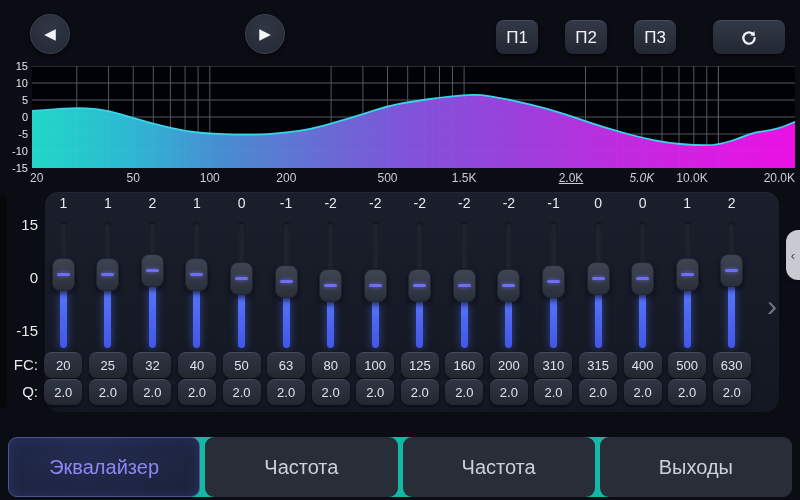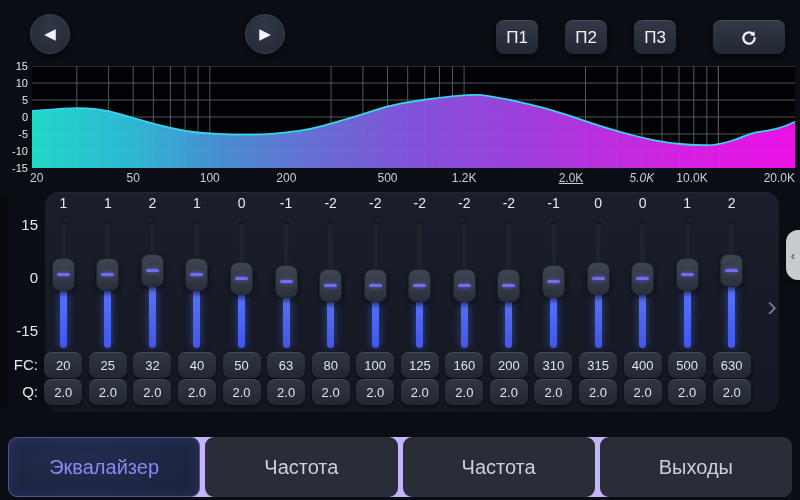--- a/index.html
+++ b/index.html
@@ -79,21 +79,21 @@
   .next-bands{position:absolute;left:760px;top:290px;width:24px;height:32px;
     font-size:30px;line-height:32px;color:#70767f;text-align:center;cursor:pointer;}
   .drawer-handle{position:absolute;right:0;top:230px;width:14px;height:50px;
     background:#c7cad1;border-radius:12px 0 0 12px;cursor:pointer;
     display:flex;align-items:center;justify-content:center;
     box-shadow:-1px 1px 4px rgba(0,0,0,.5);}
   .drawer-handle span{font-size:13px;color:#41464e;}
   
   .tabbar{
     position:absolute;left:8px;top:437px;width:784px;height:60px;border-radius:12px;
-    background:#c4b5fd;box-sizing:border-box;display:flex;gap:5px;
+    background:#14b8a6;box-sizing:border-box;display:flex;gap:5px;
   }
   .tab{
     flex:1;border-radius:9px;background:#282d38;border:1px solid transparent;box-sizing:border-box;
     display:flex;align-items:center;justify-content:center;
     font-size:20px;color:#ccd0d8;cursor:pointer;font-family:inherit;
   }
   .tab.active{
     background:radial-gradient(ellipse at 40% 30%,#232c50,#1a2138);
     border:1px solid #4d548f;color:#8e86f3;
     box-shadow:inset 0 0 14px rgba(72,78,160,.35);
@@ -182,21 +182,21 @@
         <path d="M0.0,44.9Q24.6,42.8 38.3,42.3Q51.9,41.8 64.2,43.2Q76.6,44.5 88.9,48.3Q101.2,52.0 114.0,55.6Q126.7,59.2 139.9,62.2Q153.1,65.3 165.4,66.5Q177.8,67.7 190.1,68.2Q202.4,68.7 216.1,68.7Q229.7,68.7 242.0,67.7Q254.3,66.6 266.7,64.9Q279.0,63.2 291.7,59.7Q304.5,56.1 317.7,52.2Q330.9,48.3 343.2,44.2Q355.5,40.1 368.3,37.7Q381.1,35.4 394.3,33.5Q407.5,31.6 419.8,30.4Q432.1,29.2 439.8,28.9Q447.5,28.6 458.4,30.3Q469.3,32.0 480.0,34.3Q490.7,36.7 499.7,38.9Q508.7,41.1 521.0,44.7Q533.3,48.3 546.1,52.7Q558.8,57.1 572.0,61.2Q585.2,65.3 597.6,68.5Q609.9,71.7 622.6,74.3Q635.4,76.8 648.6,78.0Q661.8,79.2 674.1,79.2Q686.4,79.2 698.8,75.0Q711.1,70.7 717.3,68.3Q723.6,66.0 731.0,65.3Q738.4,64.6 744.9,62.7Q751.4,60.9 757.2,58.3L763.0,55.8L763,102 L0,102 Z" fill="url(#gfill)" fill-opacity="0.96"></path>
         <path d="M0.0,44.9Q24.6,42.8 38.3,42.3Q51.9,41.8 64.2,43.2Q76.6,44.5 88.9,48.3Q101.2,52.0 114.0,55.6Q126.7,59.2 139.9,62.2Q153.1,65.3 165.4,66.5Q177.8,67.7 190.1,68.2Q202.4,68.7 216.1,68.7Q229.7,68.7 242.0,67.7Q254.3,66.6 266.7,64.9Q279.0,63.2 291.7,59.7Q304.5,56.1 317.7,52.2Q330.9,48.3 343.2,44.2Q355.5,40.1 368.3,37.7Q381.1,35.4 394.3,33.5Q407.5,31.6 419.8,30.4Q432.1,29.2 439.8,28.9Q447.5,28.6 458.4,30.3Q469.3,32.0 480.0,34.3Q490.7,36.7 499.7,38.9Q508.7,41.1 521.0,44.7Q533.3,48.3 546.1,52.7Q558.8,57.1 572.0,61.2Q585.2,65.3 597.6,68.5Q609.9,71.7 622.6,74.3Q635.4,76.8 648.6,78.0Q661.8,79.2 674.1,79.2Q686.4,79.2 698.8,75.0Q711.1,70.7 717.3,68.3Q723.6,66.0 731.0,65.3Q738.4,64.6 744.9,62.7Q751.4,60.9 757.2,58.3L763.0,55.8" fill="none" stroke="#38d4e8" stroke-width="1.8"></path>
       </svg>
   </div>
   <div id="xAxis">
       <div class="xtick" style="left: 32px; transform: translateX(-2px);">20</div>
       <div class="xtick" style="left: 133.209px; transform: translateX(-50%);">50</div>
       <div class="xtick" style="left: 209.771px; transform: translateX(-50%);">100</div>
       <div class="xtick" style="left: 286.333px; transform: translateX(-50%);">200</div>
       <div class="xtick" style="left: 387.543px; transform: translateX(-50%);">500</div>
-      <div class="xtick" style="left: 464.105px; transform: translateX(-50%);">1.2K</div>
+      <div class="xtick" style="left: 464.105px; transform: translateX(-50%);">1.5K</div>
       <div class="xtick" style="left: 571px; transform: translateX(-50%); text-decoration: underline;">2.0K</div>
       <div class="xtick" style="left: 641.876px; transform: translateX(-50%); font-style: italic;">5.0K</div>
       <div class="xtick" style="left: 692px; transform: translateX(-50%); text-align: center;">10.0K</div>
       <div class="xtick" style="left: 795px; transform: translateX(-100%);">20.0K</div>
     </div>
 </div>
 
 <div class="left-edge"></div>
 <div id="gutter">
   <div class="gutter-label" style="top:216px;">15</div>

